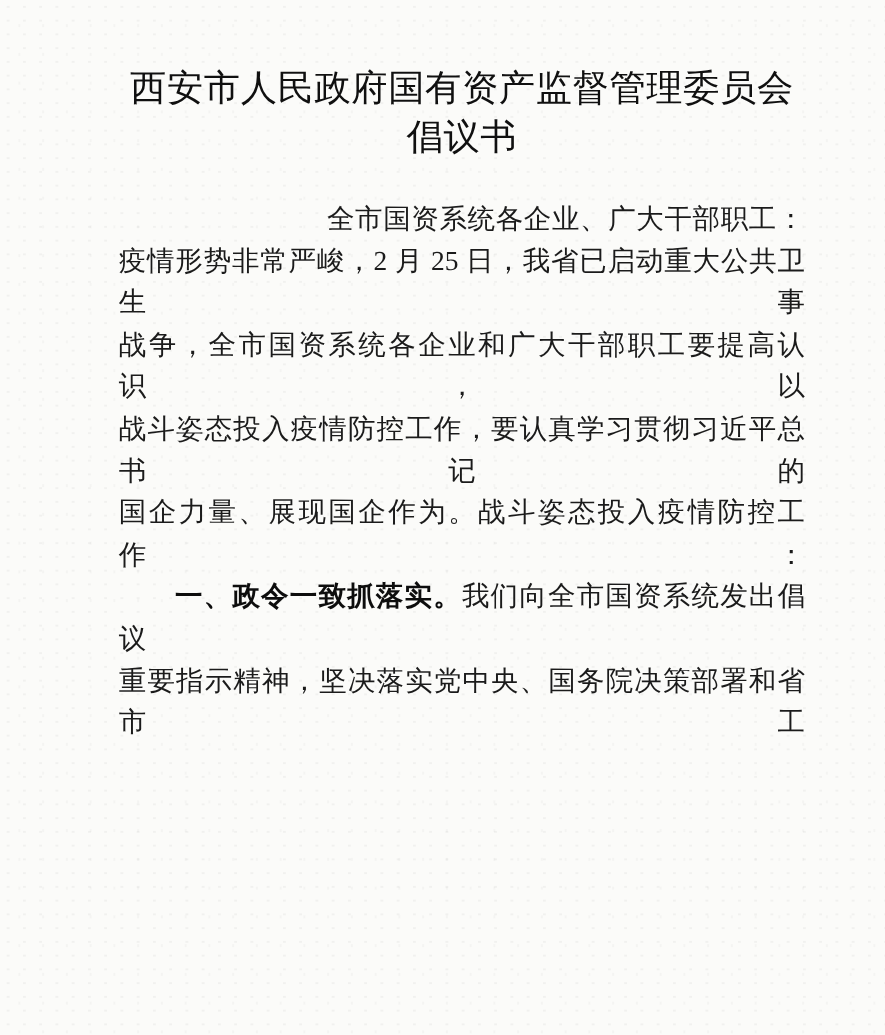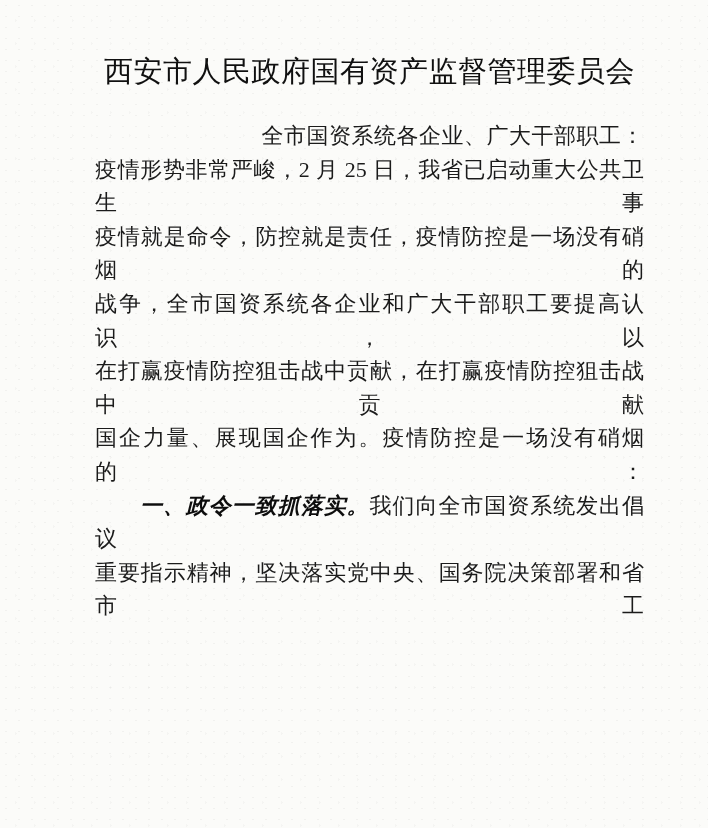--- a/index.html
+++ b/index.html
@@ -45,38 +45,38 @@
     letter-spacing: 0.5px;
     white-space: nowrap;
   }
   .line.fill {
     white-space: normal;
     text-align: justify;
     text-align-last: justify;
     letter-spacing: 0;
   }
   .line.indent { text-indent: 45px; }
-  .lead { font-weight: 700; color: #0d0d0d; font-style: italic; }
+  .lead { font-weight: 700; color: #0d0d0d; }
 </style>
 </head>
 <body>
 
 <div class="page">
 
   <div class="title-block">
     <div class="title-line">西安市人民政府国有资产监督管理委员会</div>
+    <div class="title-line">倡议书</div>
   </div>
 
   <div class="body-block">
     <div class="line">全市国资系统各企业、广大干部职工：</div>
 
     <div class="line fill">疫情形势非常严峻，2 月 25 日，我省已启动重大公共卫生事</div>
-    <div class="line fill">疫情就是命令，防控就是责任，疫情防控是一场没有硝烟的</div>
     <div class="line fill">战争，全市国资系统各企业和广大干部职工要提高认识，以</div>
-    <div class="line fill">在打赢疫情防控狙击战中贡献，在打赢疫情防控狙击战中贡献</div>
-    <div class="line fill">国企力量、展现国企作为。疫情防控是一场没有硝烟的：</div>
+    <div class="line fill">战斗姿态投入疫情防控工作，要认真学习贯彻习近平总书记的</div>
+    <div class="line fill">国企力量、展现国企作为。战斗姿态投入疫情防控工作：</div>
 
     <div class="line fill indent"><b class="lead">一、政令一致抓落实。</b><span>我们向全市国资系统发出倡议</span></div>
     <div class="line fill">重要指示精神，坚决落实党中央、国务院决策部署和省市工</div>
 
   </div>
 
 </div>
 
 </body></html>

